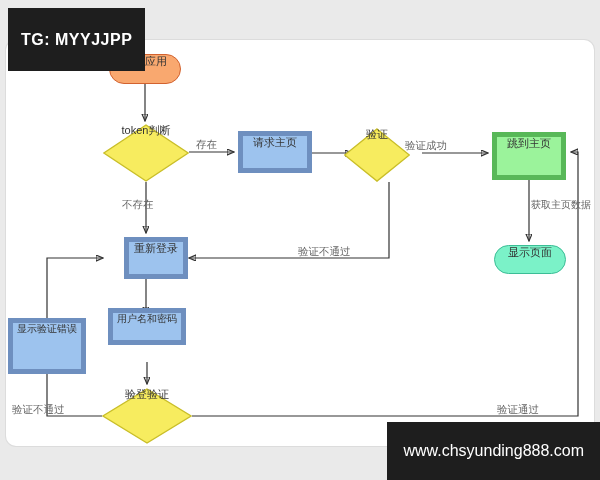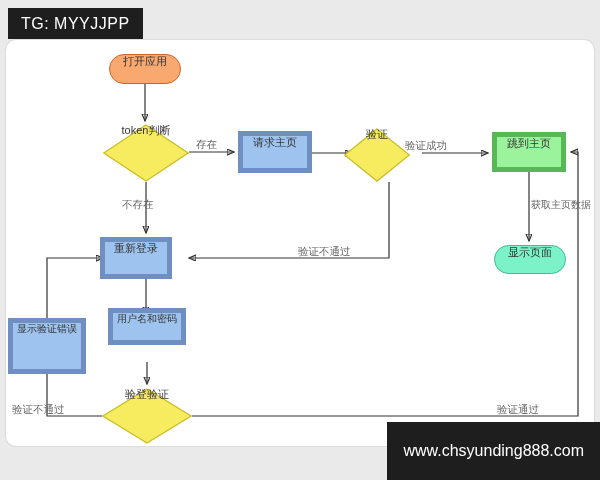--- a/index.html
+++ b/index.html
@@ -33,21 +33,21 @@
   }
   .node-label{position:relative;z-index:1;padding:0 3px;}
   .edge-label{
     position:absolute;z-index:4;font-size:10.5px;color:var(--label,#666);
     white-space:nowrap;
   }
   .badge{
     position:absolute;z-index:6;background:var(--badge-bg,#1E1E1E);color:#fff;
     display:flex;align-items:center;
   }
-  .badge-tg{left:8px;top:8px;height:31px;padding:0 13px;font-size:16px;letter-spacing:.5px;}
+  .badge-tg{left:8px;top:8px;height:31px;padding:16px 13px;font-size:16px;letter-spacing:.5px;font-weight:bold;}
   .badge-site{right:0;bottom:0;height:38px;padding:10px 16px;font-size:16px;}
   .watermark{
     position:absolute;z-index:5;left:518px;top:431px;font-size:6px;color:#c9b8b8;
     white-space:nowrap;
   }
 </style>
 </head>
 <body>
 
 <div class="canvas"></div>
@@ -87,25 +87,25 @@
   <span class="node-label">请求主页</span>
 </div>
 
 <div class="node diamond" style="left:344px;top:128px;width:66px;height:54px;">
   <svg viewBox="0 0 100 60" preserveAspectRatio="none">
       <polygon points="50,1 99,30 50,59 1,30"></polygon>
     </svg>
   <span class="node-label">验证</span>
 </div>
 
-<div class="node rect green" style="left:492px;top:132px;width:74px;height:40px;">
+<div class="node rect green" style="left:492px;top:132px;width:74px;height:48px;">
   <span class="node-label">跳到主页</span>
 </div>
 
-<div class="node rect blue" style="left:100px;top:237px;width:72px;height:42px;">
+<div class="node rect blue" style="left:124px;top:237px;width:64px;height:42px;">
   <span class="node-label">重新登录</span>
 </div>
 
 <div class="node stadium mint" style="left:494px;top:245px;width:72px;height:29px;">
   <span class="node-label">显示页面</span>
 </div>
 
 <div class="node rect blue" style="left:8px;top:318px;width:78px;height:56px;font-size:10px;">
   <span class="node-label">显示验证错误</span>
 </div>

